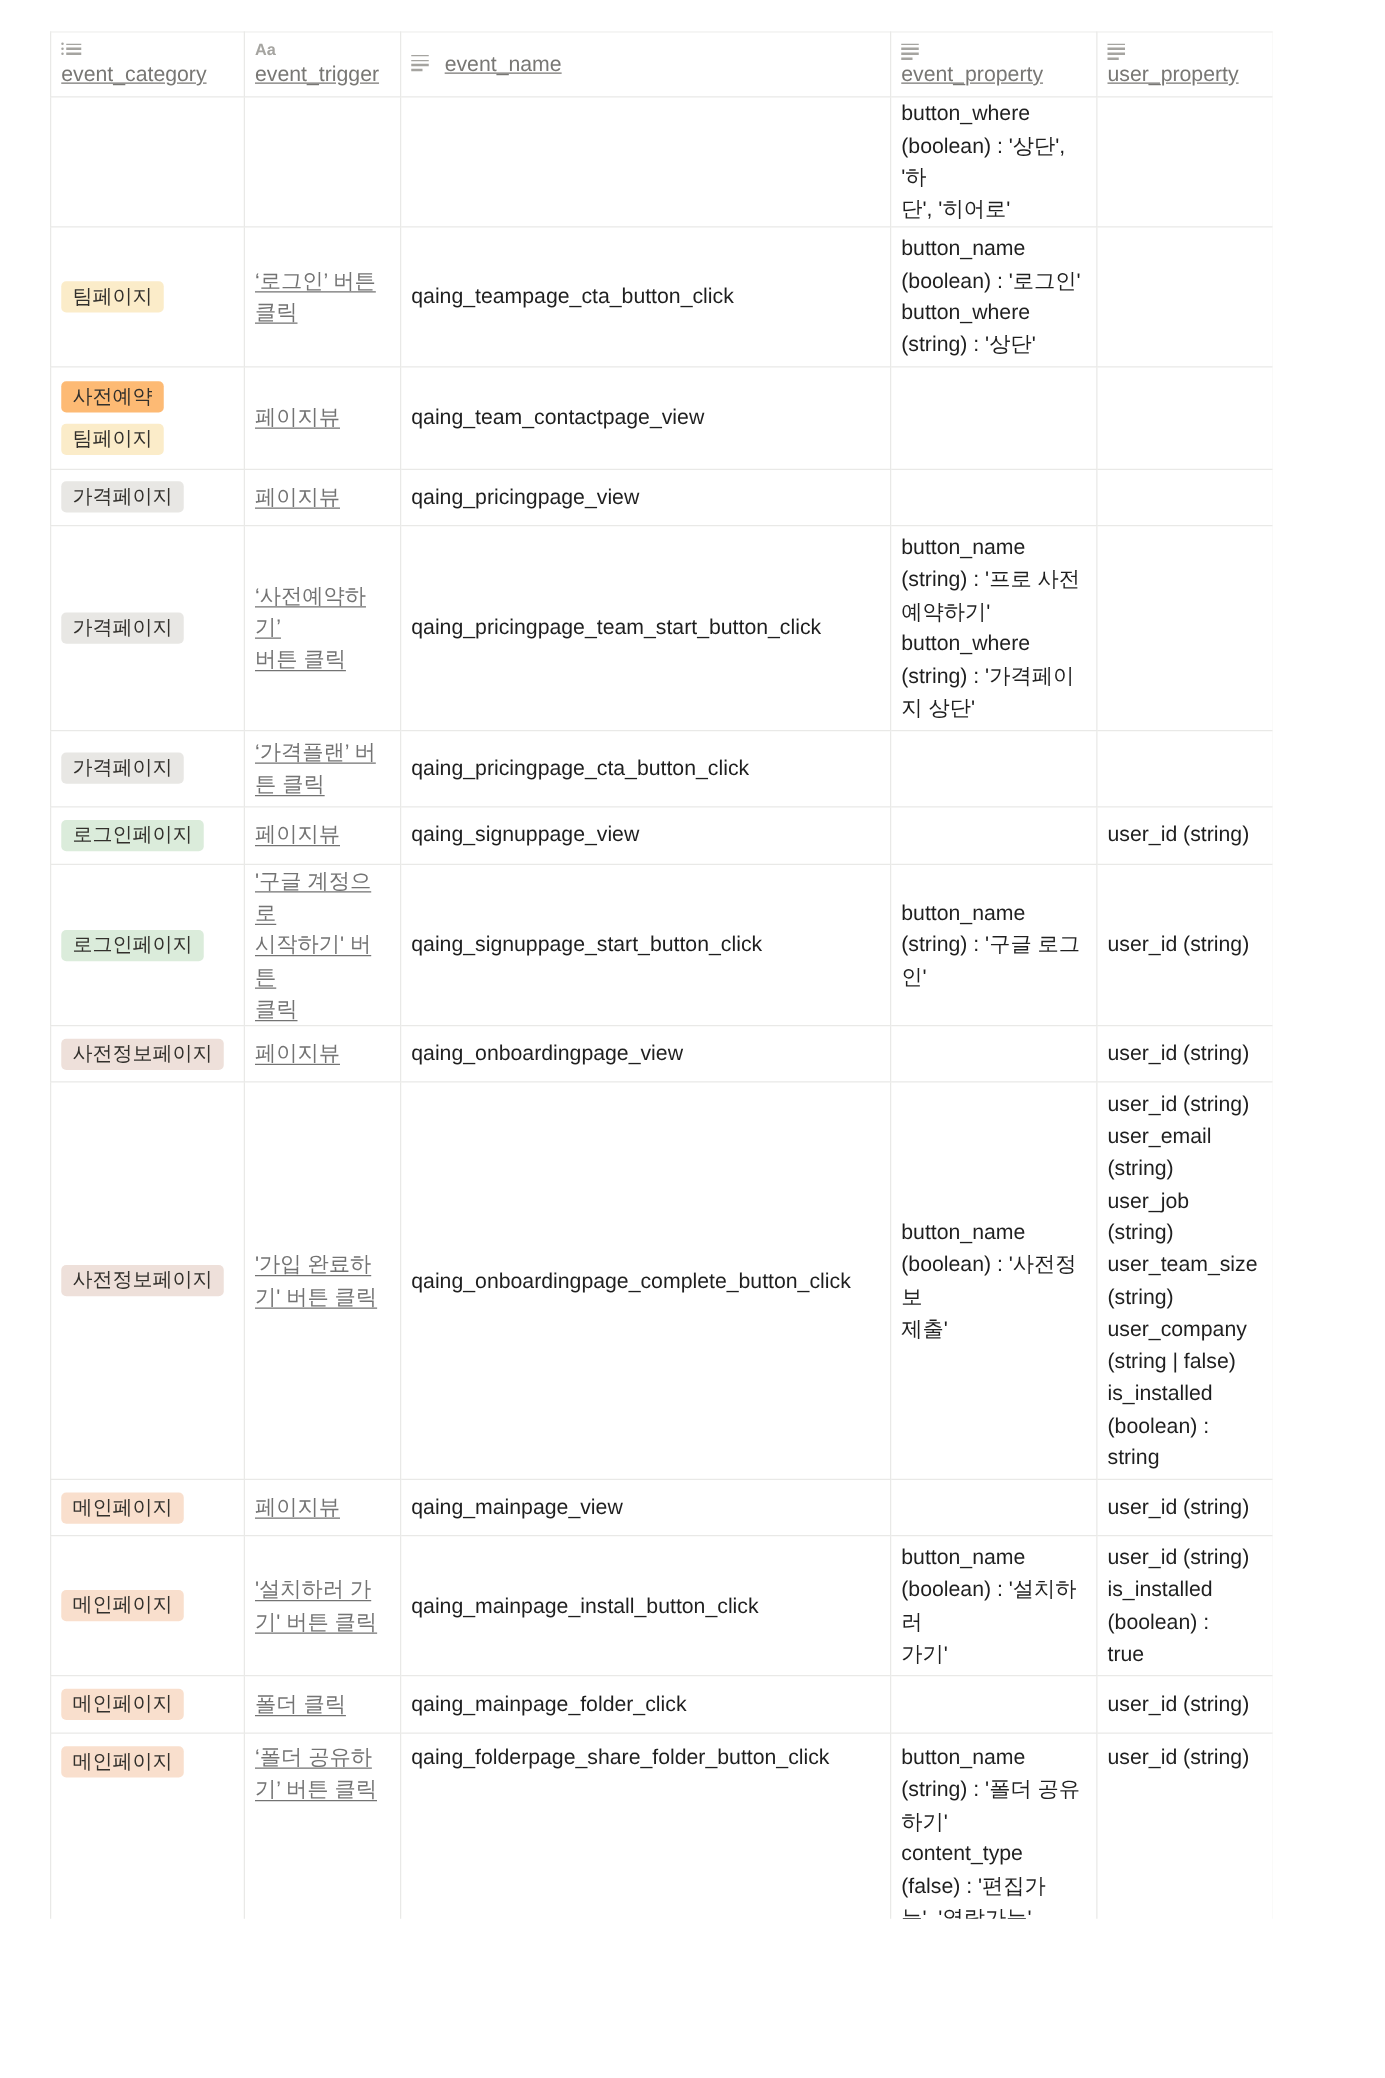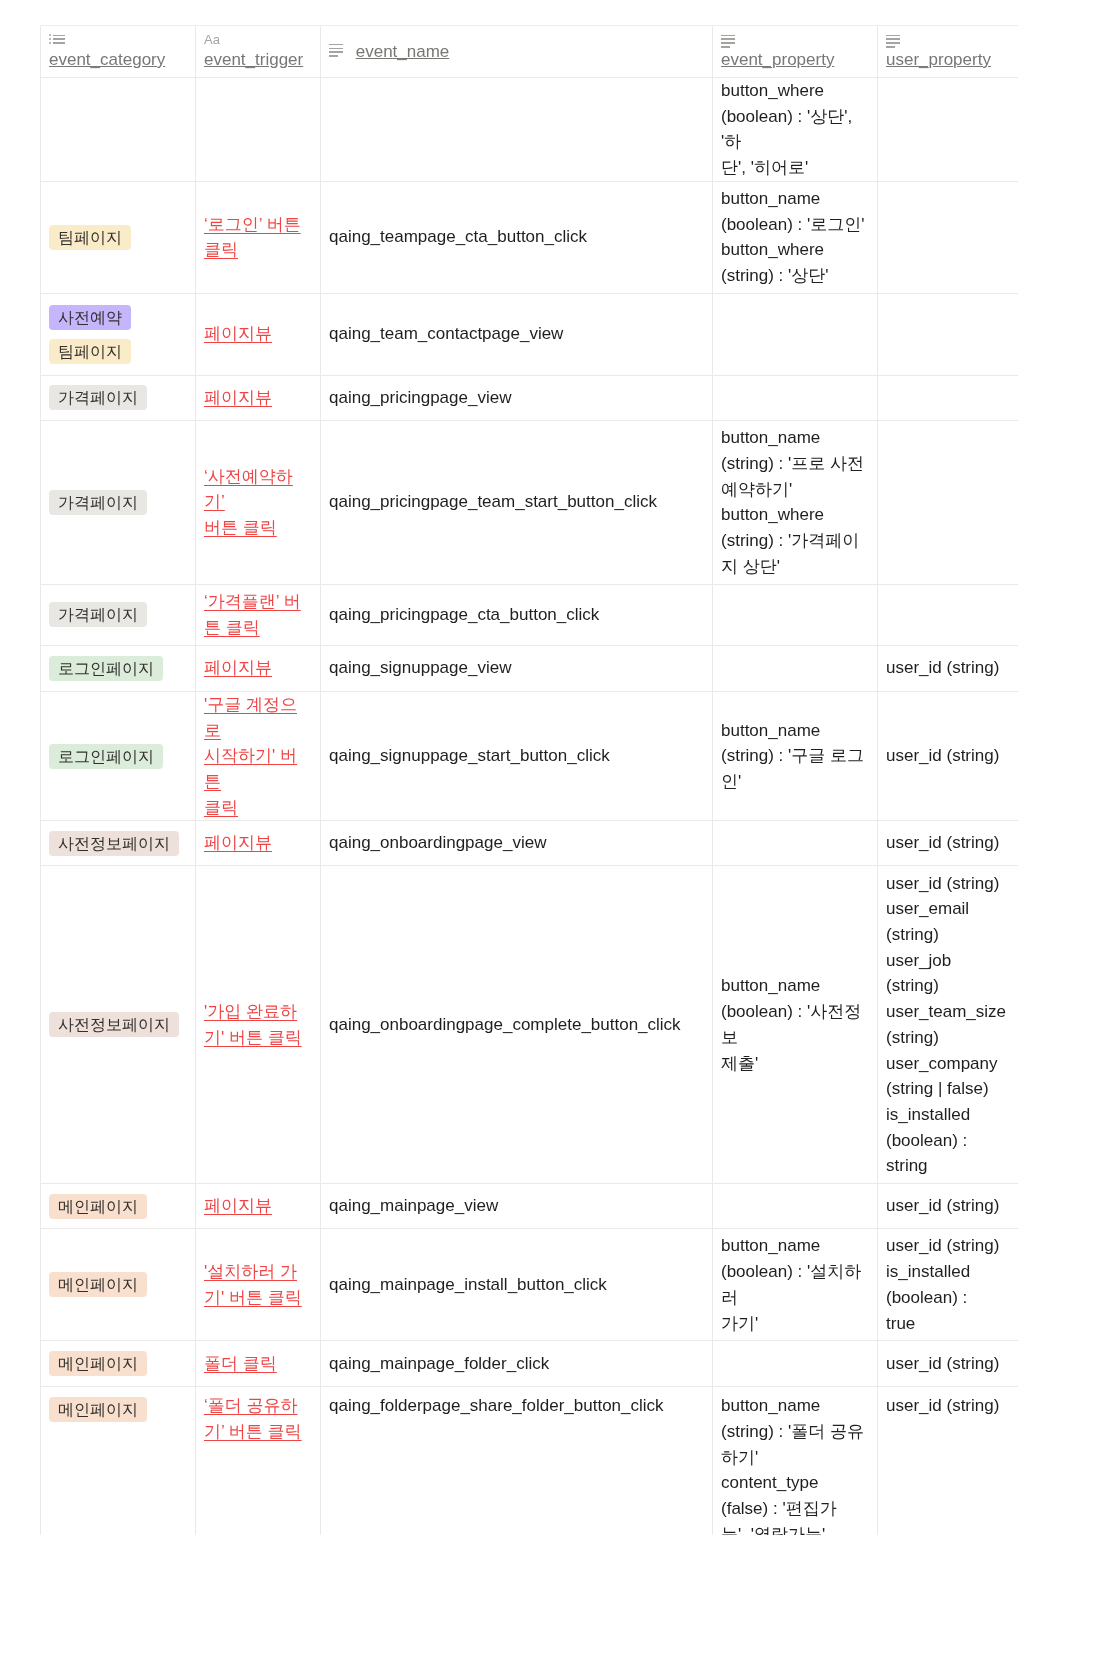--- a/index.html
+++ b/index.html
@@ -5,30 +5,30 @@
   html, body { margin: 0; padding: 0; background: #ffffff; }
   body { width: 1108px; height: 1662px; overflow: hidden; position: relative;
          font-family: "Liberation Sans", "DejaVu Sans", sans-serif; color: #37352f; }
   .table-wrap { position: absolute; left: 40px; top: 25px; width: 978px; height: 1510px; overflow: hidden; }
   table { border-collapse: collapse; table-layout: fixed; width: 978px; }
   col.c1 { width: 155px; } col.c2 { width: 125px; } col.c3 { width: 392px; }
   col.c4 { width: 165px; } col.c5 { width: 141px; }
   th, td { border: 1px solid #e9e9e7; padding: 0 8px; vertical-align: middle; font-size: 17px; line-height: 25.7px; }
   tr:first-child th { border-top: 1px solid #ededec; }
   th { text-align: left; font-weight: normal; color: #787774; height: 51px; vertical-align: middle; padding-top: 0; padding-bottom: 0; }
-  th .hicon { display: block; font-size: 13px; line-height: 16px; color: #a5a4a0; height: 17px; }
+  th .hicon { display: block; font-size: 13px; line-height: 16px; color: #a5a4a0; height: 17px; font-weight: bold; }
   th .hlabel { display: block; line-height: 22px; text-decoration: underline; }
   th.inline .hicon { display: inline-block; margin-right: 8px; vertical-align: middle; height: auto; }
   th.inline .hlabel { display: inline; }
   td { color: #1f1f1f; }
   td.top { vertical-align: top; padding-top: 6px; }
   .pill { display: inline-block; padding: 0 9px; border-radius: 4px; line-height: 25px; font-size: 16px; color: #32302c; white-space: nowrap; margin: 4px 0; }
   .pill-stack .pill { display: block; width: max-content; }
   .pill-stack .pill + .pill { margin-top: 9px; }
-  .trigger { text-decoration: underline; text-underline-offset: 3px; color: #ef4444; cursor: pointer; }
+  .trigger { text-decoration: underline; text-underline-offset: 3px; color: #737373; cursor: pointer; }
   .multi span { display: block; }
   .lines-icon { display: inline-block; width: 14px; }
   .lines-icon i { display: block; height: 1.3px; background: #a5a4a0; margin: 2.6px 0; }
   .lines-icon i:last-child { width: 65%; }
   .list-icon { display: inline-block; width: 16px; position: relative; }
   .list-icon i { display: block; height: 1.3px; background: #a5a4a0; margin: 2.6px 0 2.6px 4px; }
   .list-icon b { position: absolute; left: 0; width: 1.6px; height: 1.6px; background: #a5a4a0; border-radius: 1px; }
 </style>
 </head>
 <body>
@@ -90,21 +90,21 @@
           <td class="multi">
             <span>button_name</span>
             <span>(boolean) : '로그인'</span>
             <span>button_where</span>
             <span>(string) : '상단'</span>
           </td>
           <td class="multi"></td>
         </tr>
         <tr style="height: 82px;">
           <td class="pill-stack">
-            <span class="pill" style="background: #c4b5fd;">사전예약</span>
+            <span class="pill" style="background: #fdba74;">사전예약</span>
             <span class="pill" style="background: rgb(251, 236, 201);">팀페이지</span>
           </td>
           <td class="multi">
             <span class="trigger">페이지뷰</span>
           </td>
           <td class="">qaing_team_contactpage_view</td>
           <td class="multi"></td>
           <td class="multi"></td>
         </tr>
         <tr style="height: 45px;">

